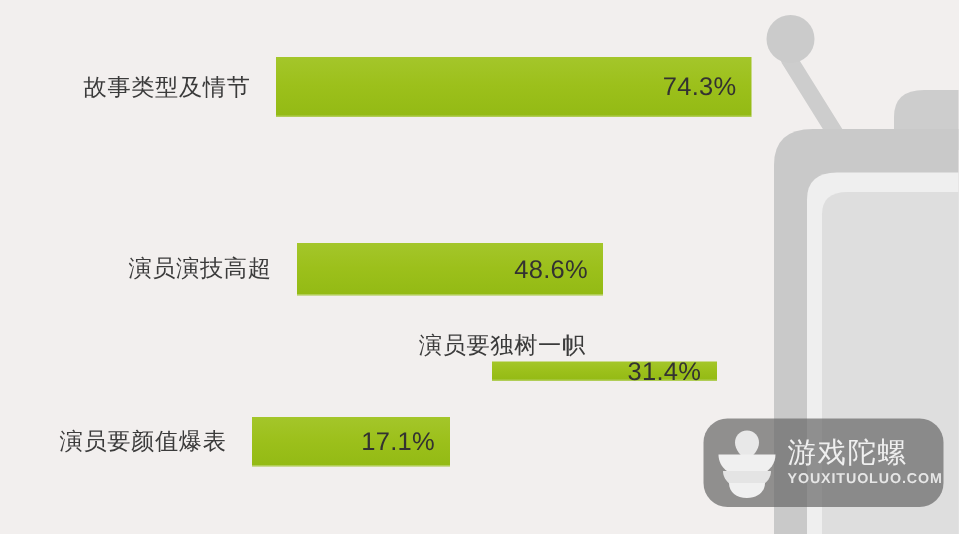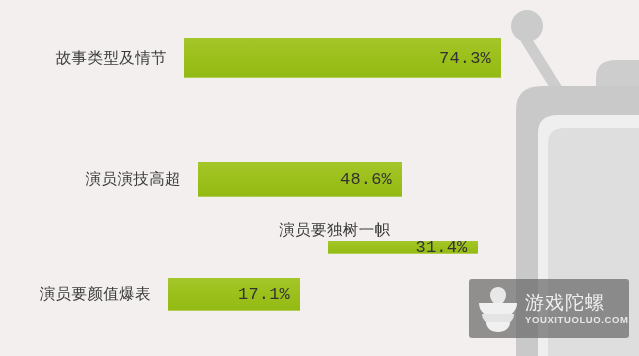--- a/index.html
+++ b/index.html
@@ -77,32 +77,32 @@
     justify-content: flex-end;
     box-sizing: border-box;
     padding-right: 10px;
   }
 
   .bar-value {
     font-size: 17px;
     color: #333231;
     letter-spacing: 0.2px;
     white-space: nowrap;
-    font-family: Liberation Mono, monospace;
+    font-family: Liberation Sans, sans-serif;
   }
 
   
   .watermark {
     position: absolute;
     left: 469px;
     top: 279px;
     width: 160px;
     height: 59px;
     background: rgba(105,105,105,0.72);
-    border-radius: 3px;
+    border-radius: 16px;
     z-index: 5;
     display: flex;
     align-items: center;
     padding-left: 6px;
     box-sizing: border-box;
   }
   .wm-icon {
     width: 46px;
     height: 48px;
     flex: 0 0 auto;

